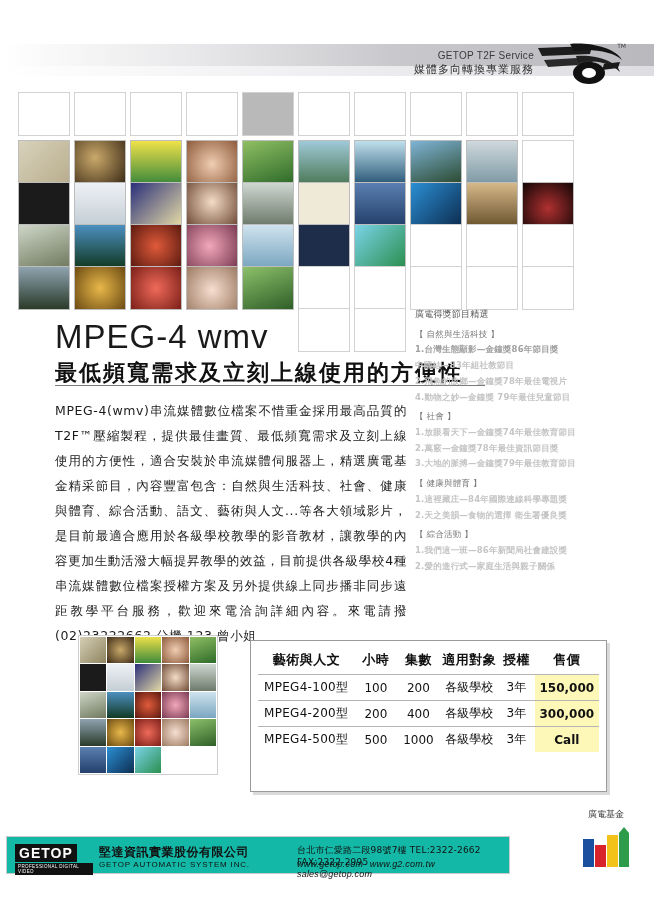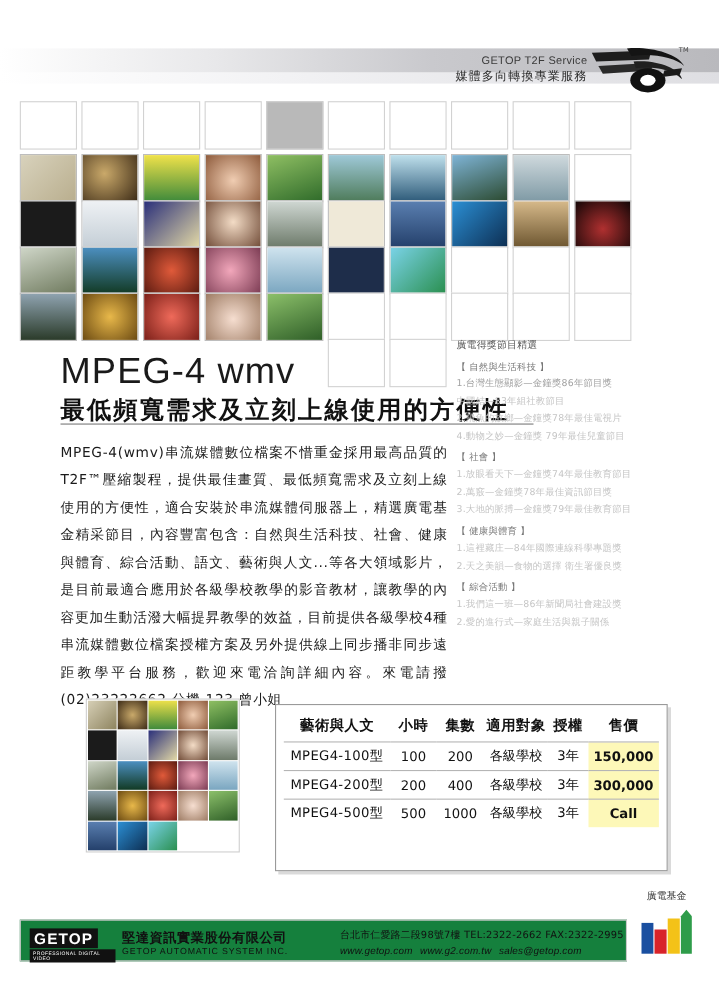--- a/index.html
+++ b/index.html
@@ -145,21 +145,21 @@
     letter-spacing: 0.2px;
   }
   .awards .aw-title {
     color: #555;
     font-size: 9px;
   }
   .awards .aw-head {
     color: #777;
     margin-top: 4px;
   }
-  .awards .aw-item { color: #a0a0a0; }
+  .awards .aw-item { color: #a0a0a0; font-weight: bold; }
   .awards .fade { color: #c5c5c5; }
 
   
   .mosaic {
     position: absolute;
     top: 635px;
     left: 78px;
     width: 140px;
     height: 140px;
     border: 1px solid #cfcfcf;
@@ -229,25 +229,25 @@
     position: relative;
     width: 46px;
     height: 44px;
     margin: 4px auto 0;
   }
 
   
   .footer {
     position: absolute;
     top: 836px;
-    left: 18px;
-    width: 552px;
+    left: 6px;
+    width: 504px;
     height: 38px;
     border: 1px solid #c9c9c9;
-    background: #15803d;
+    background: #14b8a6;
     box-sizing: border-box;
   }
   .footer-logo {
     position: absolute;
     top: 6px; left: 8px;
     width: 78px;
   }
   .getop-word {
     background: #111;
     color: #fff;

